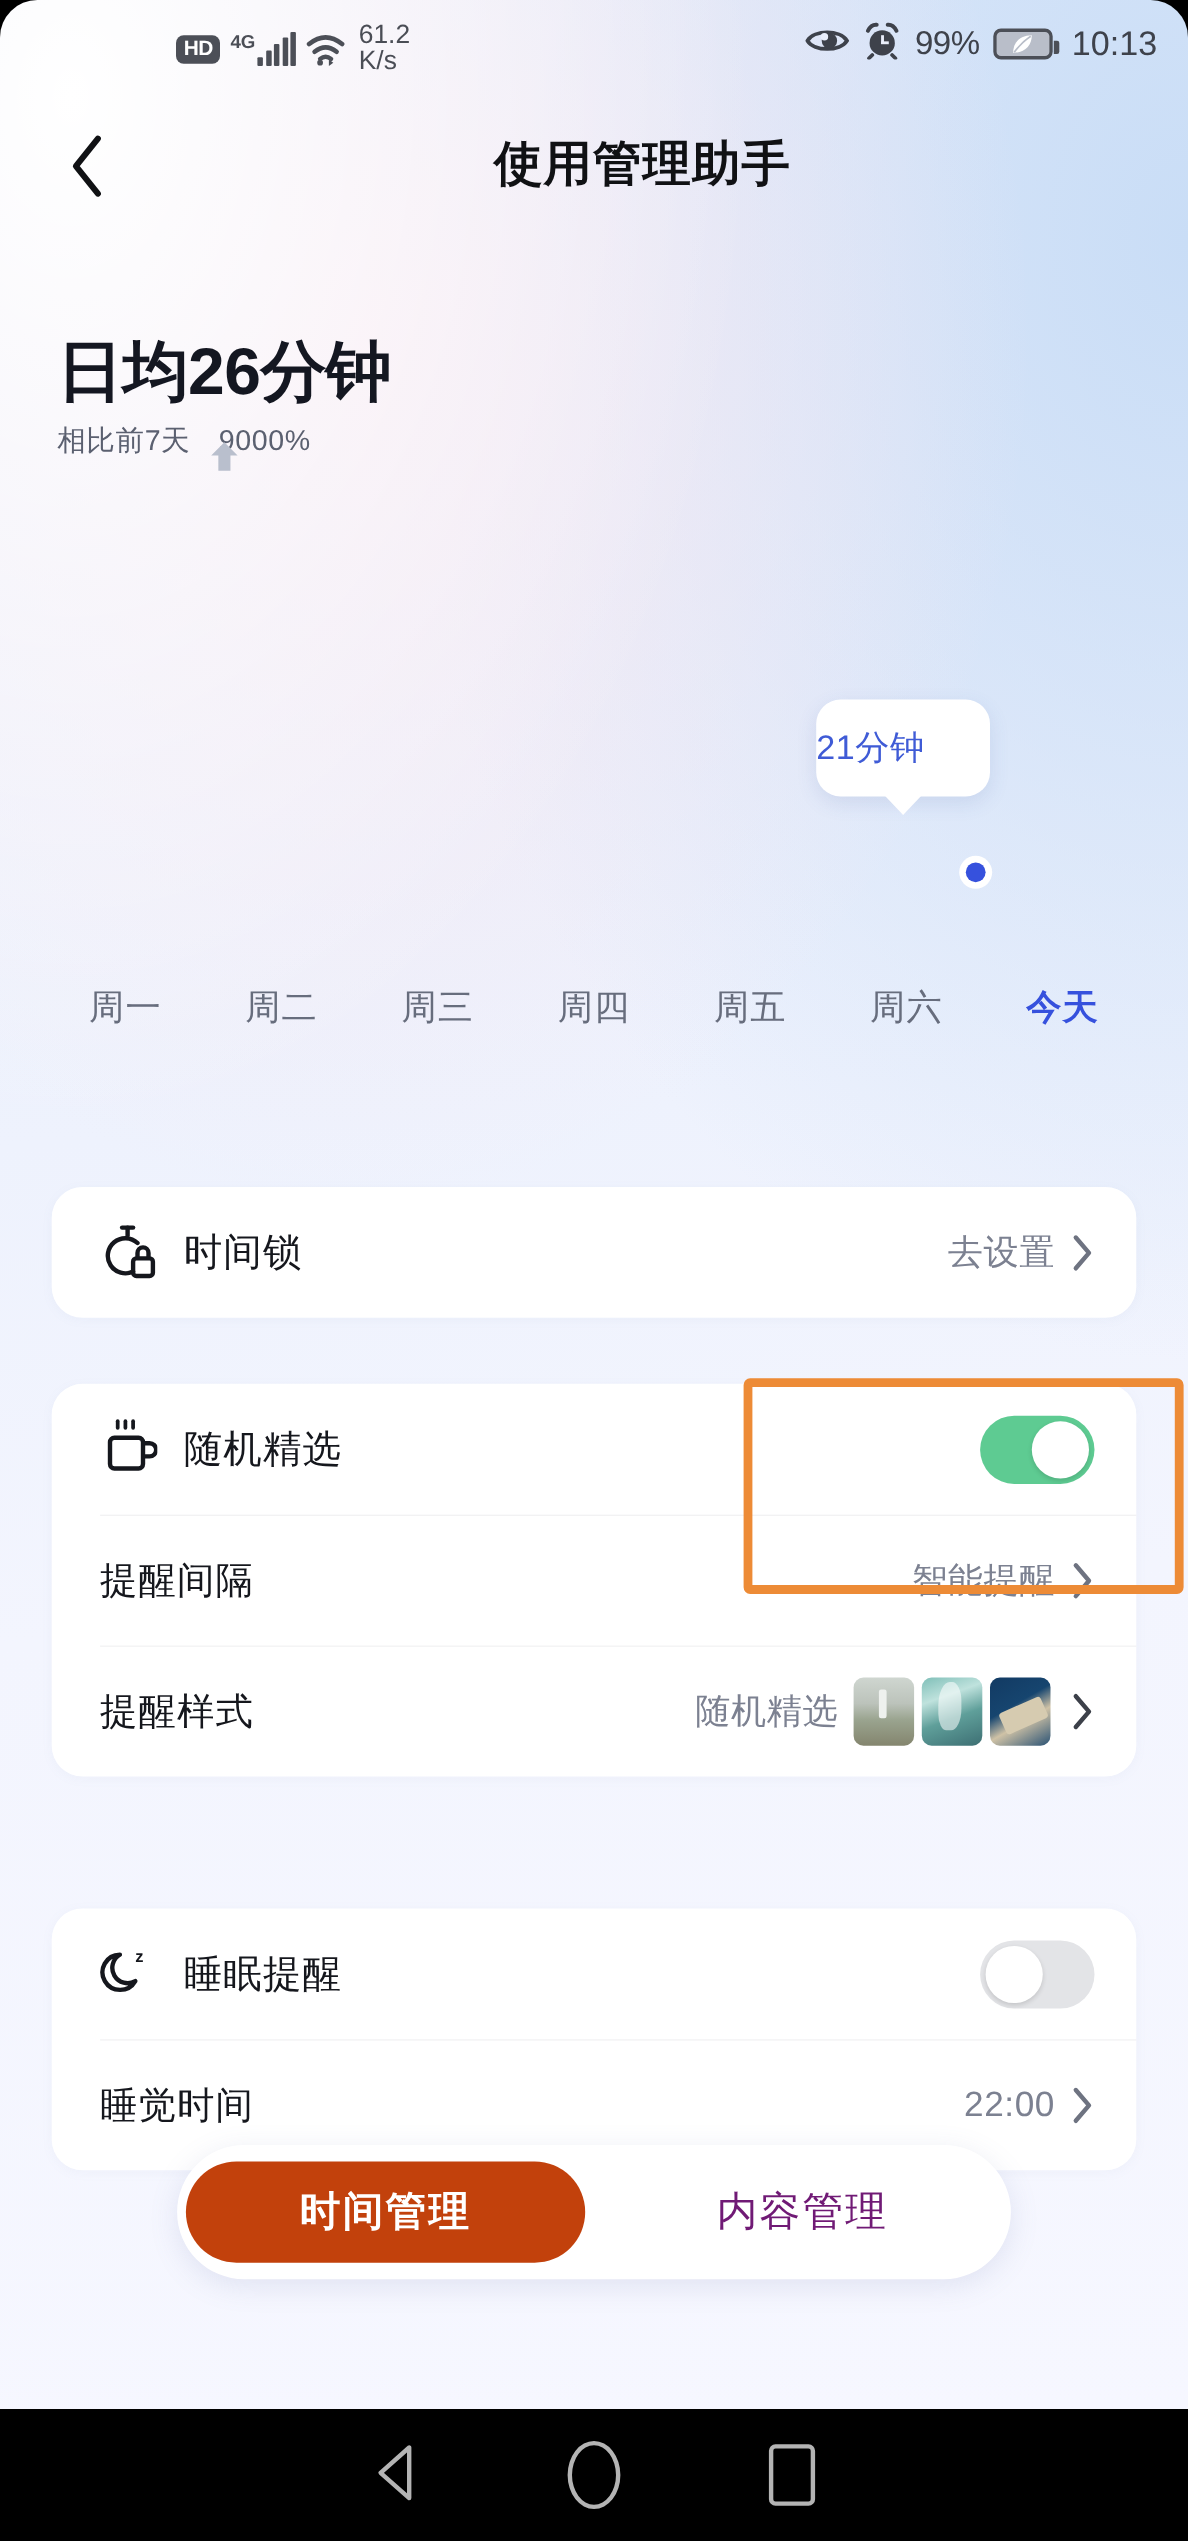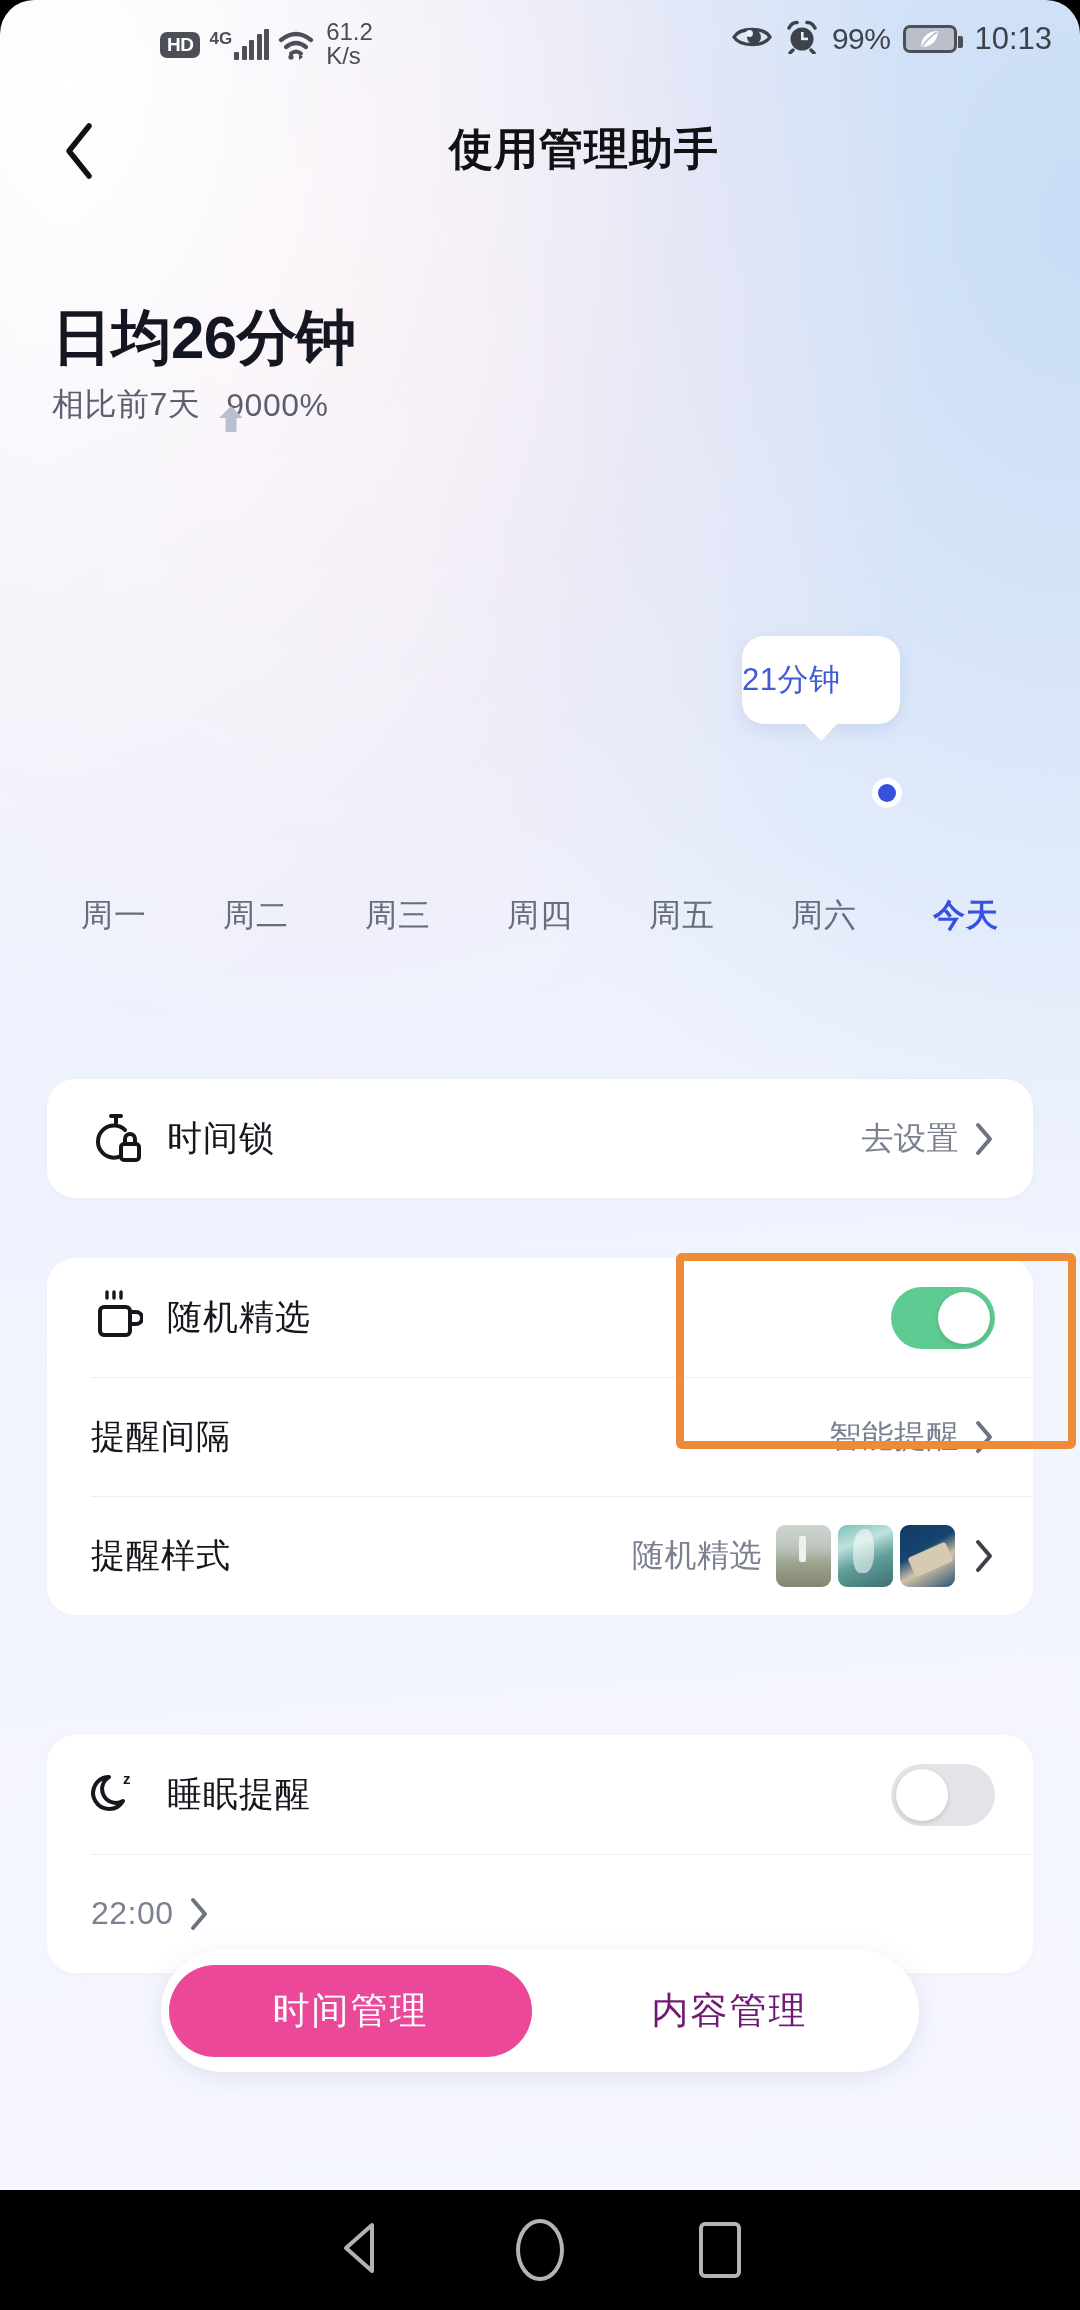--- a/index.html
+++ b/index.html
@@ -84,21 +84,21 @@
     margin-left:44px;
   }
   
   .summary { position:absolute; left:52px; top:306px; }
   .summary-main {
     font-size:60px; font-weight:bold; color:#141721; letter-spacing:-0.5px;
     line-height:1.05;
   }
   .summary-sub {
     margin-top:14px; display:flex; align-items:center;
-    font-size:32px; color:#5b6070; letter-spacing:0.5px;text-align:right;
+    font-size:26px; color:#5b6070; letter-spacing:0.5px;text-align:right;
   }
   .arrow-up {
     display:inline-block; width:0; height:0; margin:0 8px 0 18px;
     position:relative; top:-1px;
   }
   .arrow-up svg { display:block; }
   .summary-pct { color:#5b6070; }
   .chart-wrap { position:absolute; left:0; top:540px; width:1080px; height:330px; }
   .chart-svg { position:absolute; left:0; top:0; }
   .ylabel {
@@ -208,21 +208,21 @@
     position:absolute; left:161px; top:1950px; width:758px; height:122px;
     background:#fff; border-radius:61px;
     display:flex; align-items:center;
     box-shadow:0 6px 26px rgba(110,125,175,0.16);
   }
   .tab {
     flex:1; height:92px; margin:0 8px; border-radius:46px;
     display:flex; align-items:center; justify-content:center;
     font-size:37px; letter-spacing:2px; color:#701a75;
   }
-  .tab.active { background:#ec4899; color:#fff; font-weight:normal; }
+  .tab.active { background:#c2410c; color:#fff; font-weight:bold; }
   
   .androidnav {
     position:absolute; left:0; bottom:0; width:1080px; height:120px;
     background:#000; display:flex; align-items:center; justify-content:center;
     gap:0;
   }
   .androidnav .navbtn {
     width:180px; height:120px; display:flex; align-items:center; justify-content:center;
   }
   .nav-sq {
@@ -407,20 +407,21 @@
             <path d="M32 34 A16 16 0 1 1 18 10 A13 13 0 0 0 32 34 Z" fill="none" stroke="#15171d" stroke-width="4" stroke-linejoin="round"></path>
             <text x="32" y="17" font-size="15" font-weight="bold" fill="#15171d" font-family="Liberation Sans, sans-serif">z</text>
           </svg>
         </div>
         <div class="row-label">睡眠提醒</div>
         <div class="toggle off">
             <span class="knob"></span>
           </div>
       </div>
       <div class="row">
+        <div class="row-label sub">睡觉时间</div>
         <div class="row-value">22:00</div>
         <span class="chev">
           <svg width="22" height="36" viewBox="0 0 22 36">
             <path d="M5 4 L17 18 L5 32" stroke="#6e7381" stroke-width="4" fill="none" stroke-linecap="round" stroke-linejoin="round"></path>
           </svg>
         </span>
       </div>
     </div>
 
     <div class="annot"></div>

